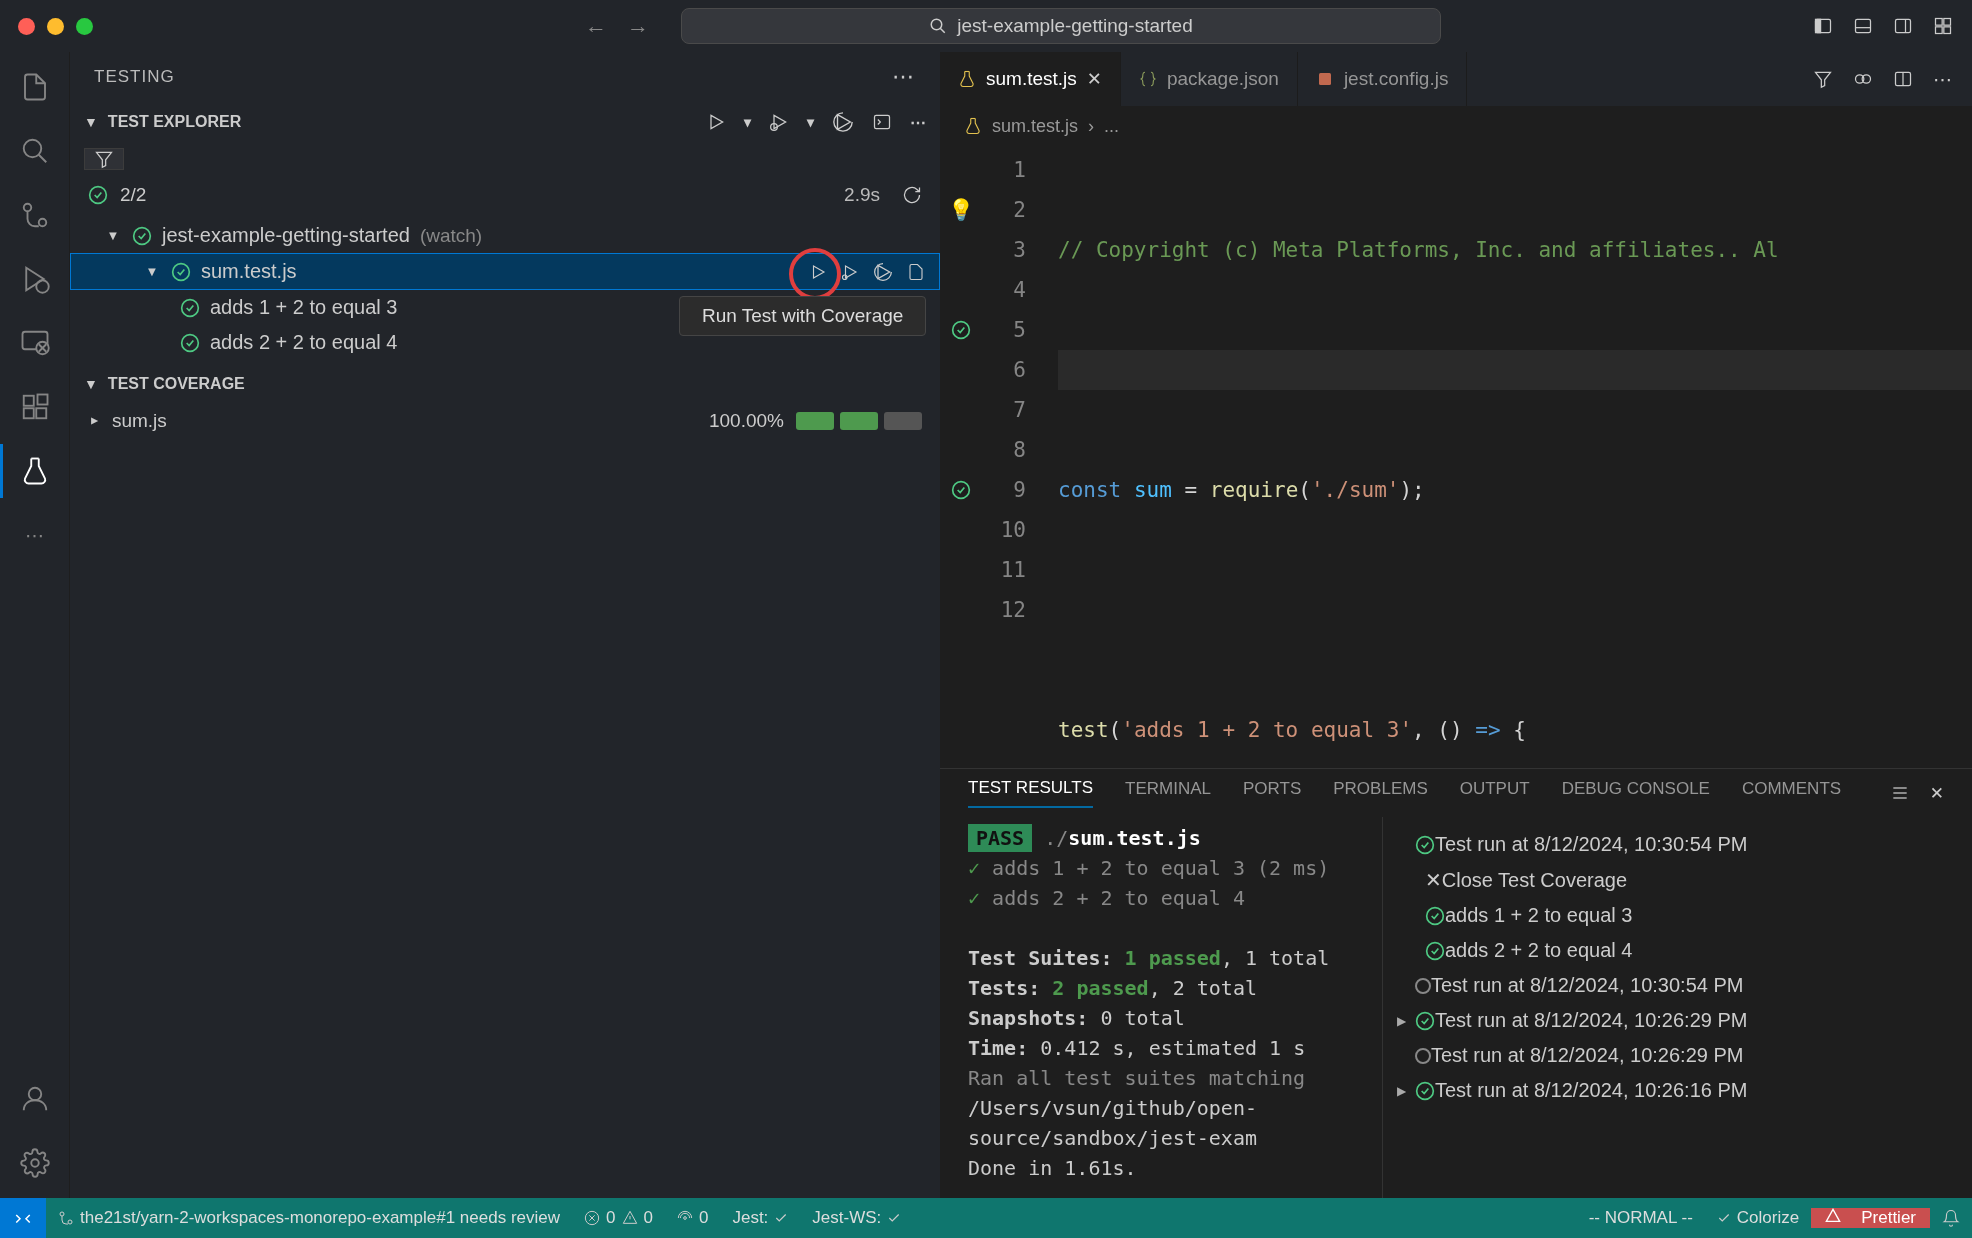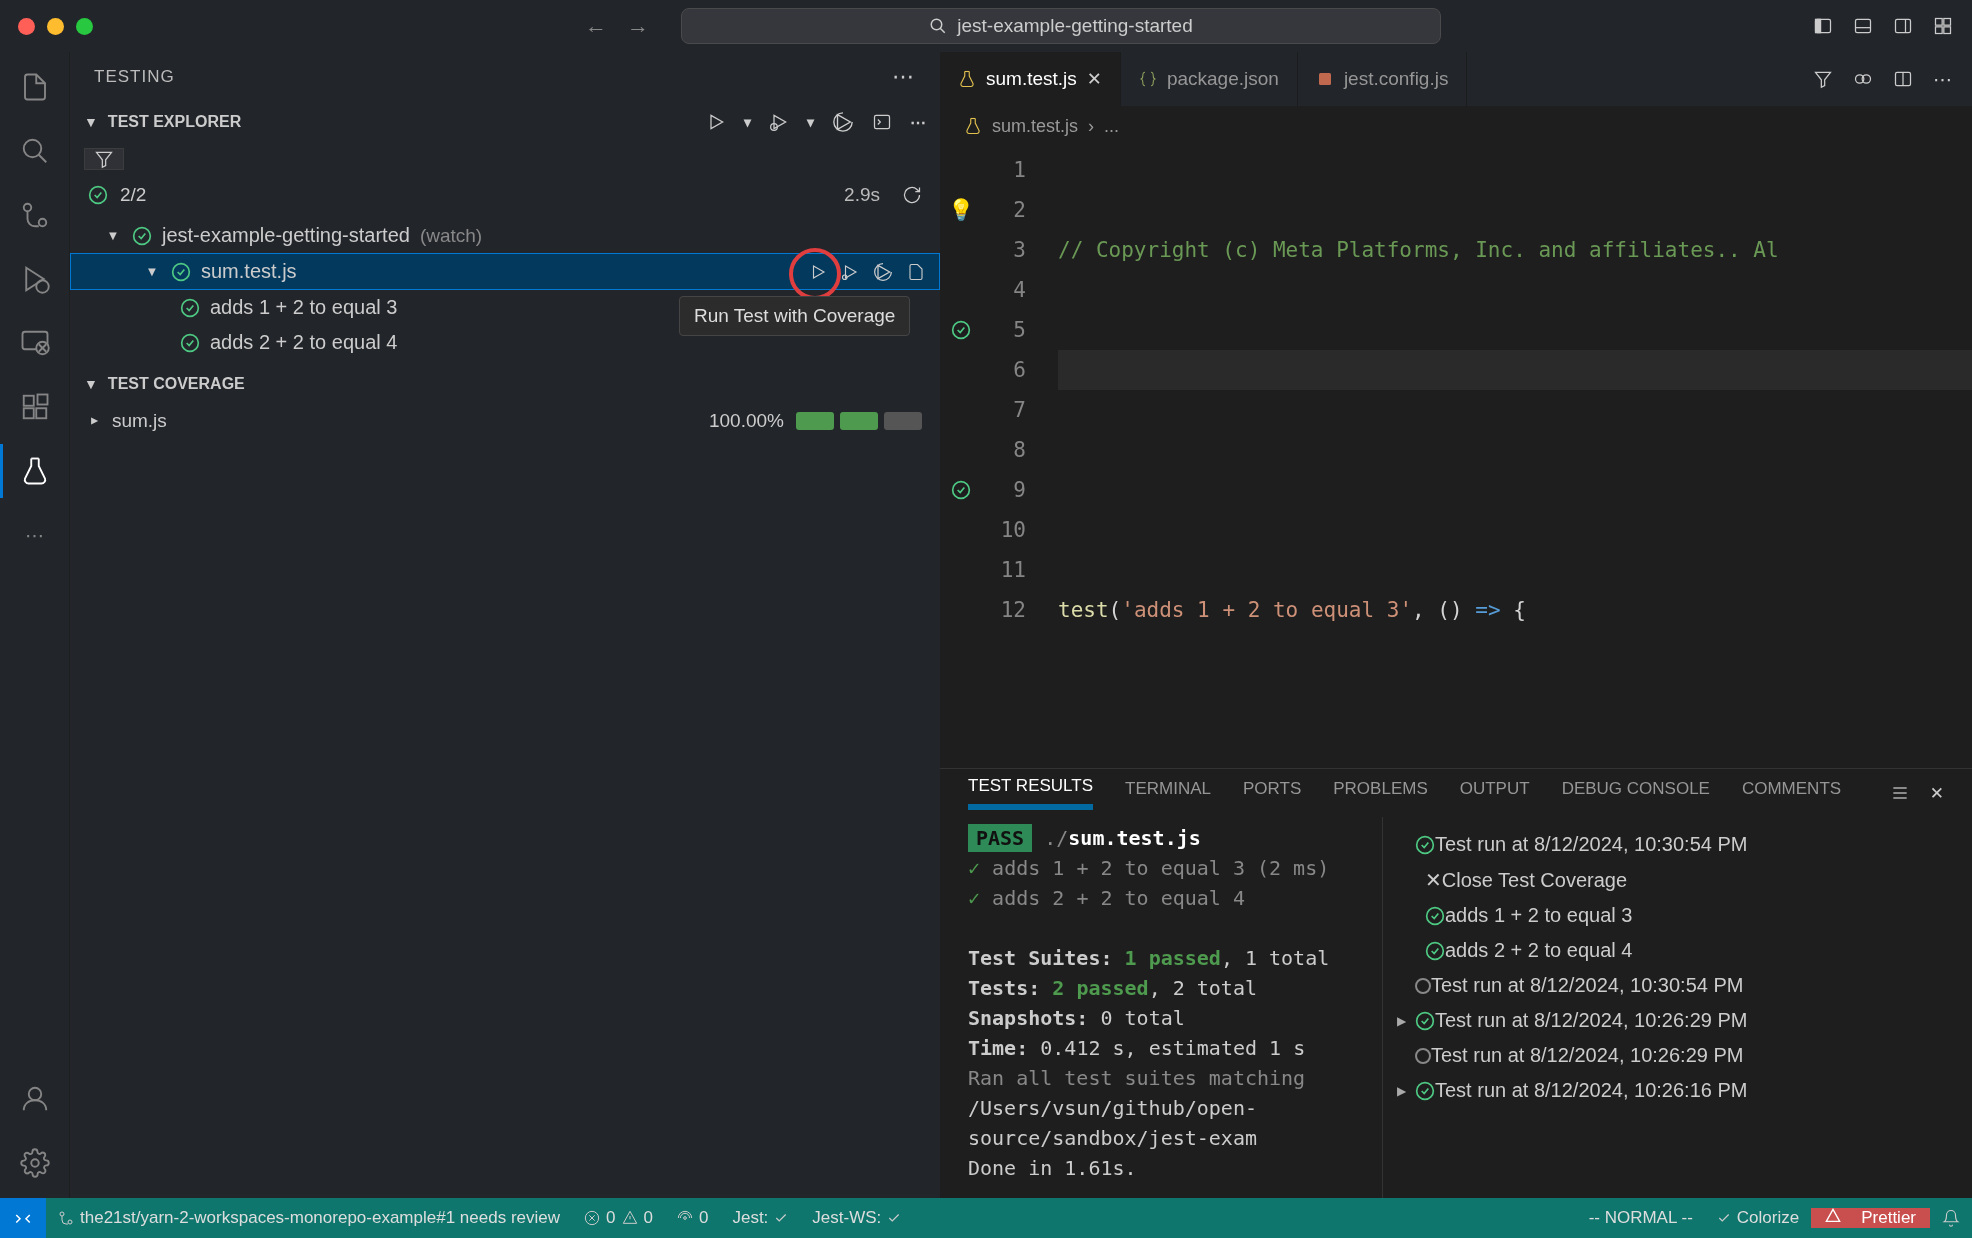--- a/index.html
+++ b/index.html
@@ -168,21 +168,21 @@
   top: -6px;
   left: 718px;
   pointer-events: none;
 }
 .tooltip {
   position: absolute;
   top: 42px;
   left: 608px;
   background: #2c2c2c;
   border: 1px solid #454545;
-  padding: 8px 14px;
+  padding: 8px 22px;
   color: #ddd;
   font-size: 19px;
   border-radius: 4px;
   white-space: nowrap;
 }
 
 .coverage-row {
   display:flex;
   align-items:center;
   padding: 6px 18px;
@@ -255,21 +255,21 @@
 .panel-tabs {
   height: 48px;
   display: flex;
   align-items: center;
   gap: 32px;
   padding: 0 28px;
   color: #969696;
   font-size: 17px;
 }
 .panel-tab { cursor: pointer; padding-bottom: 8px;}
-.panel-tab.active { color: #fff; border-bottom: 6px solid #0369a1; }
+.panel-tab.active { color: #fff; border-bottom: 2px solid #0369a1; }
 .panel-tabs-right { margin-left:auto; display:flex; gap:20px; color:#ccc;}
 
 .panel-body { flex:1; display:flex; }
 .panel-output {
   flex: 1;
   font-family: "Menlo", monospace;
   font-size: 20px;
   line-height: 30px;
   padding: 6px 28px;
   color: #ccc;
@@ -677,20 +677,21 @@
           <div>7</div>
           <div>8</div>
           <div>9</div>
           <div>10</div>
           <div>11</div>
           <div>12</div>
       </div>
       <div class="code-lines">
         <div><span class="tok-comment">// Copyright (c) Meta Platforms, Inc. and affiliates.. Al</span></div>
         <div class="cursor-line"><span></span></div>
+        <div><span class="tok-keyword">const</span> <span class="tok-prop">sum</span> <span class="tok-punct">=</span> <span class="tok-func">require</span><span class="tok-punct">(</span><span class="tok-string">'./sum'</span><span class="tok-punct">);</span></div>
         <div></div>
         <div><span class="tok-func">test</span><span class="tok-punct">(</span><span class="tok-string">'adds 1 + 2 to equal 3'</span><span class="tok-punct">, () </span><span class="tok-keyword">=&gt;</span><span class="tok-punct"> {</span></div>
         
         
         
         
         
         
         
       </div>

